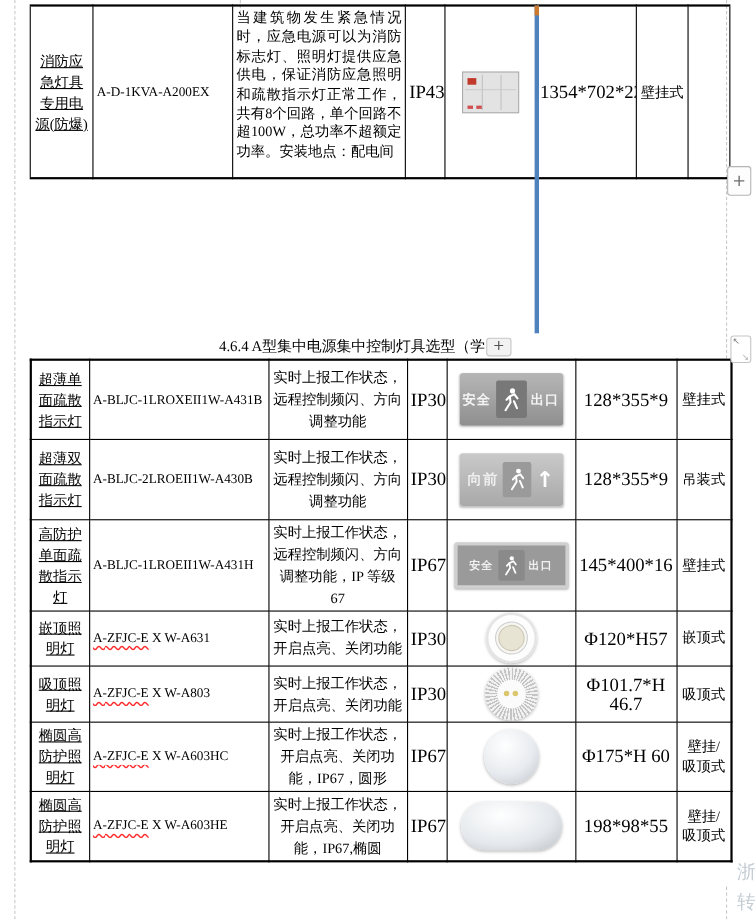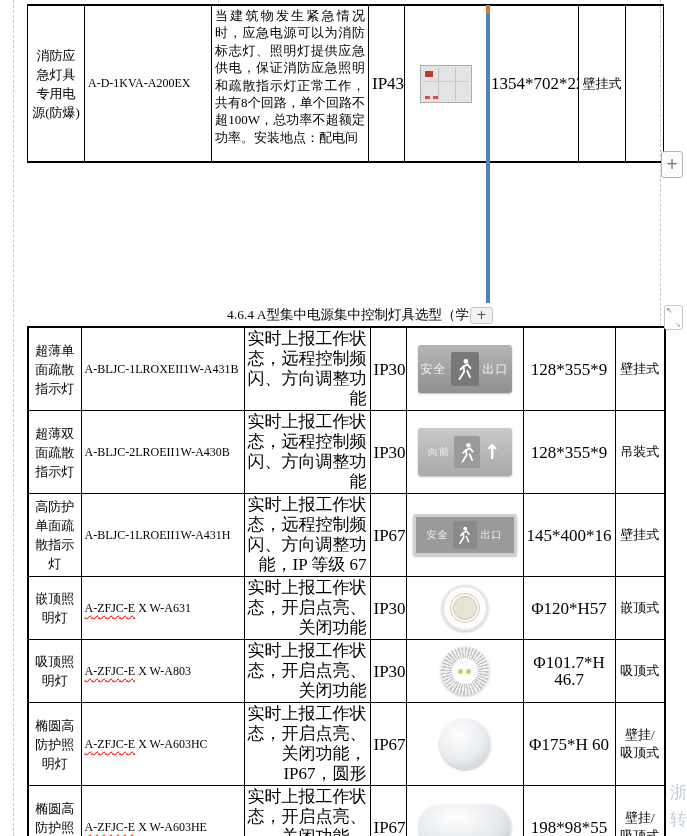--- a/index.html
+++ b/index.html
@@ -21,33 +21,33 @@
 
   
   table.doc { position: absolute; border-collapse: collapse; table-layout: fixed; z-index: 1; }
   table.doc td, table.doc th { border: 1px solid #000; overflow: hidden; padding: 1px 3px; font-weight: normal; }
   #top-table { left: 27px; top: 4px; width: 636px; border-top: 2px solid #000; border-bottom: 2px solid #000; }
   #bottom-table { left: 27px; top: 326px; width: 637px; border: 2px solid #000; background: #fff; }
   .h144 { height: 144px; } .h157 { height: 157px; }
   .h42 { height: 42px; } .h72 { height: 72px; } .h73 { height: 73px; margin-left: 36px; } .h78 { height: 78px; }
   .h50 { height: 50px; } .h56 { height: 56px; } .h58 { height: 58px; }
 
-  td.c-name { text-align: center; vertical-align: middle; font-size: 13px; line-height: 19px; }
+  td.c-name { text-align: center; vertical-align: middle; font-size: 13px; line-height: 19px; text-decoration: underline; }
   td.c-model { text-align: left; vertical-align: middle; font-size: 12px; line-height: 15px; padding-left: 4px; }
-  td.c-desc { text-align: right; vertical-align: middle; font-size: 17px; line-height: 20px; padding: 2px 4px; }
+  td.c-desc { text-align: center; vertical-align: middle; font-size: 13px; line-height: 20px; padding: 2px 4px; }
   td.c-desc-top { text-align: justify; vertical-align: top; font-size: 13px; line-height: 17.4px; padding: 2px 4px; }
   td.c-desc-tail { text-align: left; vertical-align: top; font-size: 13px; line-height: 19px; padding: 5px 4px; }
   td.c-ip, td.c-size, td.c-install { text-align: center; vertical-align: middle; font-size: 17px; line-height: 17px; }
   td.c-install { font-size: 13px; line-height: 18px; }
   th { text-align: center; vertical-align: middle; font-size: 13px; line-height: 19px; }
   th.th-left { text-align: left; padding-left: 4px; }
   .wavy { text-decoration: underline wavy #ff2a2a; text-decoration-skip-ink: none; text-underline-offset: 3px; }
 
   
-  .caption { position: absolute; left: 42px; top: 304px; width: 637px; height: 22px;
+  .caption { position: absolute; left: 14px; top: 304px; width: 637px; height: 22px;
     display: flex; align-items: center; justify-content: center; font-size: 13.5px; z-index: 2; }
   .mini-btn { width: 23px; height: 17px; margin: 0 1px; background: #f2f2f2; border: 1px solid #c6c6c6;
     border-radius: 3px; color: #555; font-size: 13px; line-height: 14px; text-align: center;
     font-family: "DejaVu Sans", sans-serif; cursor: pointer; flex: 0 0 auto; }
 
   
   .add-btn-right { position: absolute; left: 661px; top: 151px; width: 22px; height: 27px;
     background: #fdfdfd; border: 1px solid #b5b5b5; border-radius: 3px; color: #6f6f6f;
     font-size: 15px; line-height: 24px; text-align: center; font-family: "DejaVu Sans", sans-serif; z-index: 3; }
   .resize-box { position: absolute; left: 664px; top: 305px; width: 19px; height: 25px;
@@ -69,27 +69,27 @@
   td.c-photo { padding: 0; vertical-align: middle; }
 
   .psu { position: relative; width: 52px; height: 38px; background: #e3e3e3; border: 1px solid #adadad; }
   .psu .col-line { position: absolute; top: 2px; bottom: 2px; width: 1px; background: #c2c2c2; }
   .psu .row-line { position: absolute; left: 2px; right: 2px; height: 1px; top: 15px; background: #cccccc; }
   .psu .chip { position: absolute; left: 4px; top: 5px; width: 8px; height: 6px; background: #c0392b; }
   .psu .mark { position: absolute; bottom: 3px; width: 5px; height: 3px; background: #d05050; }
 
   .sign { display: flex; align-items: center; justify-content: center; gap: 4px; border-radius: 3px;
     box-shadow: 0 1px 2px rgba(0,0,0,.25); }
-  .sign .txt { color: #f4f4f4; font-weight: normal; letter-spacing: 1px; }
+  .sign .txt { color: #f4f4f4; font-weight: bold; letter-spacing: 1px; }
   .sign .man { display: flex; align-items: center; justify-content: center; border-radius: 2px; }
   .sign-1 { width: 94px; height: 48px; background: linear-gradient(180deg,#b6b6b6,#8f8f8f); }
   .sign-1 .txt { font-size: 12px; }
   .sign-1 .man { width: 28px; height: 34px; background: #787878; }
   .sign-2 { width: 94px; height: 48px; background: linear-gradient(180deg,#c9c9c9,#a9a9a9); }
-  .sign-2 .txt { font-size: 10px; color: #eee; }
+  .sign-2 .txt { font-size: 13px; color: #eee; }
   .sign-2 .arrow { color: #fff; font-size: 20px; font-weight: bold; font-family: "DejaVu Sans", sans-serif; }
   .sign-2 .man { width: 26px; height: 32px; background: #9a9a9a; }
   .sign-3 { width: 104px; height: 42px; background: #9a9a9a; border: 3px solid #d0d0d0; }
   .sign-3 .txt { font-size: 10px; color: rgba(255,255,255,.85); }
   .sign-3 .man { width: 24px; height: 28px; background: #8a8a8a; }
 
   .light { box-shadow: 0 1px 3px rgba(0,0,0,.3); position: relative; }
   .light-down { width: 46px; height: 46px; border-radius: 50%; background: #f7f6f2;
     box-shadow: 0 1px 3px rgba(0,0,0,.28), inset 0 0 0 2px #e4e4e4, inset 0 0 0 8px #fdfdfd, inset 0 0 0 9px #cfcfcf; }
   .light-down .inner { position: absolute; left: 50%; top: 50%; transform: translate(-50%,-50%);

